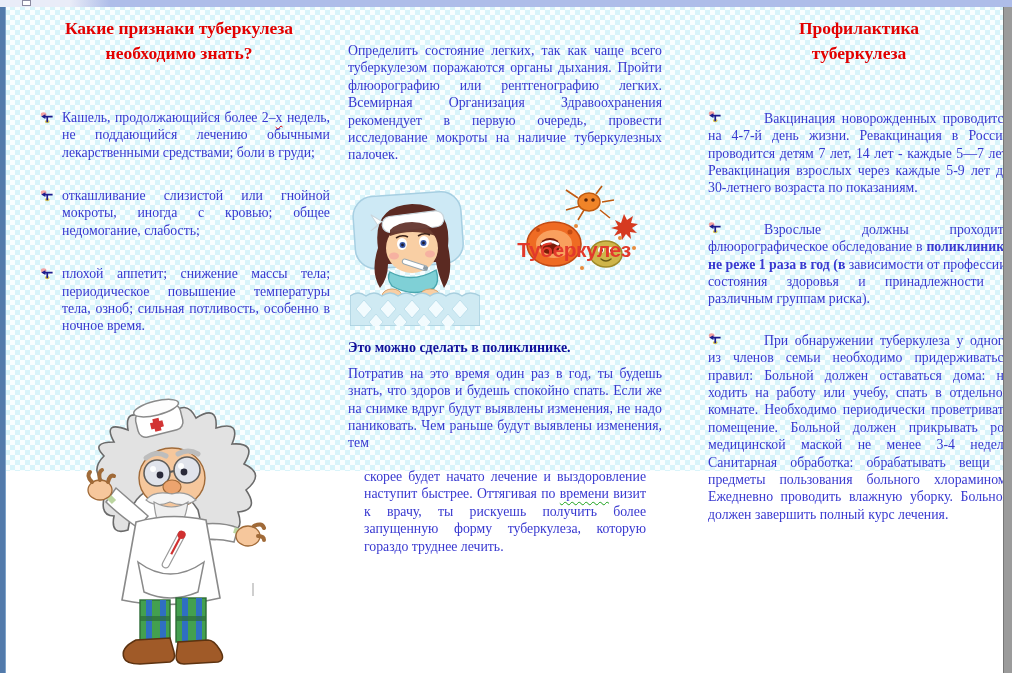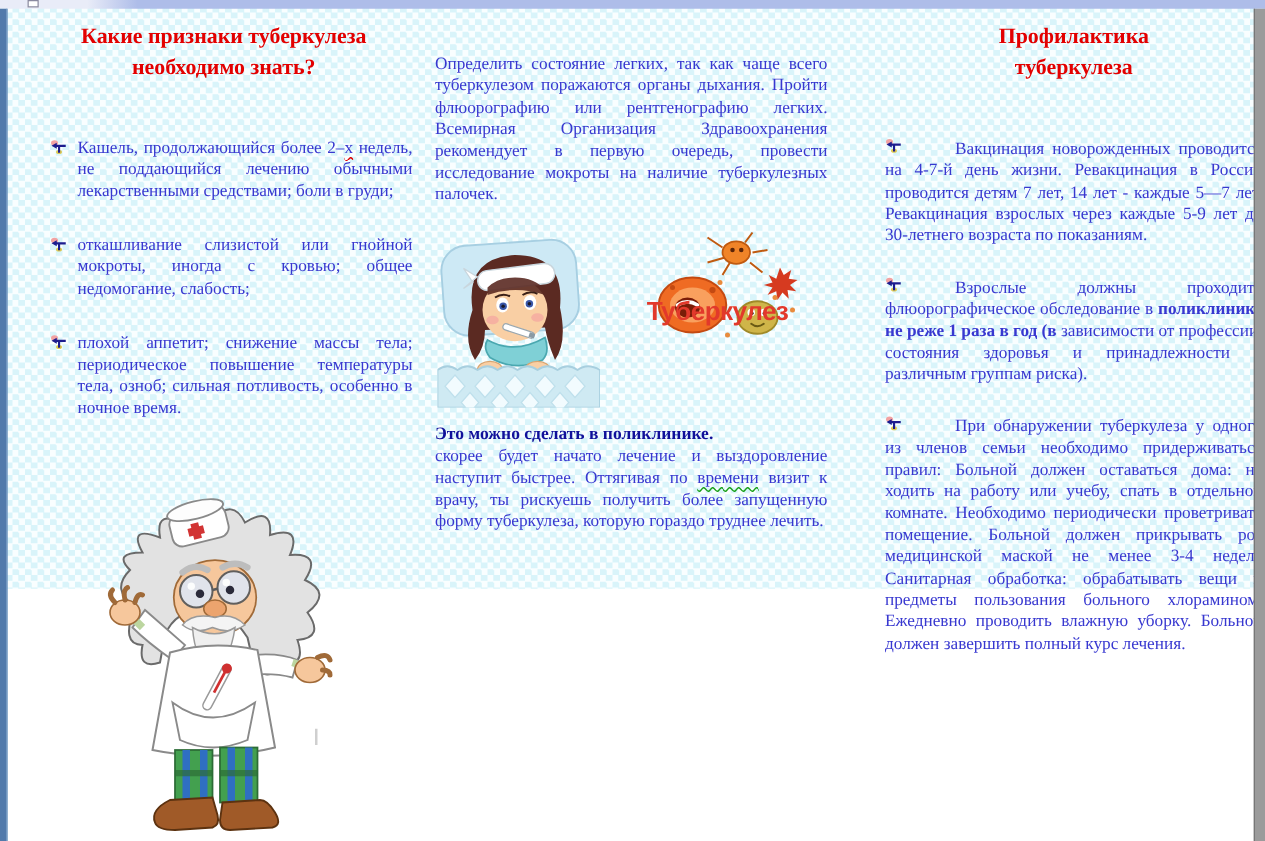--- a/index.html
+++ b/index.html
@@ -43,21 +43,21 @@
   .girl-box{position:absolute;left:2px;top:2px;}
   .germs-box{position:absolute;left:168px;top:8px;}
   .logo-text{
     position:absolute;left:138px;top:62px;width:176px;text-align:center;
     font-family:"Liberation Sans","DejaVu Sans",sans-serif;
     font-weight:bold;font-size:21px;color:var(--logo-red,#e2392b);letter-spacing:-0.5px;
   }
   .subhead{margin:14px 0 0 0;text-align:left;font-weight:bold;font-size:14px;
     color:var(--subheading-navy,#10109a);}
   .p2{margin:9px 0 0 0;}
-  .p3{margin:0;}
+  .p3{margin:16px;}
 
   .blist3{margin-top:43px;}
   .bitem3{margin:0 0 24px 0;}
   .bullet3{display:inline-block;width:56px;vertical-align:baseline;}
   .bold-inline{font-weight:bold;}
 
   .wavy-red{text-decoration:underline;text-decoration-style:wavy;text-decoration-color:#e00000;text-decoration-thickness:1px;text-underline-offset:3px;}
   .wavy-green{text-decoration:underline;text-decoration-style:wavy;text-decoration-color:#18a018;text-decoration-thickness:1px;text-underline-offset:3px;}
 
   .doctor-box{position:absolute;left:70px;top:390px;}
@@ -274,20 +274,21 @@
           <circle cx="104" cy="54" r="2" fill="#e98b3c"></circle>
           <circle cx="118" cy="64" r="2" fill="#e98b3c"></circle>
           <circle cx="66" cy="84" r="2" fill="#e98b3c"></circle>
         </svg>
       </div>
       <div class="logo-text">Туберкулез</div>
     </div>
 
     <p class="subhead">Это можно сделать в поликлинике.</p>
 
+    <p class="p2 body-text">Потратив на это время один раз в год, ты будешь знать, что здоров и будешь спокойно спать. Если же на снимке вдруг будут выявлены изменения, не надо паниковать. Чем раньше будут выявлены изменения, тем</p>
     <p class="p3 body-text"><span>скорее будет начато лечение и выздоровление наступит быстрее. Оттягивая по </span><span class="wavy-green">времени</span><span> визит к врачу, ты рискуешь получить более запущенную форму туберкулеза, которую гораздо труднее лечить.</span></p>
   </section>
 
   <section class="col col3">
     <h2 class="red-title">Профилактика
 туберкулеза</h2>
     <div class="blist3">
       <p class="bitem3 body-text">
         <span class="bullet3">
           <svg width="14" height="13" viewBox="0 0 14 13">

